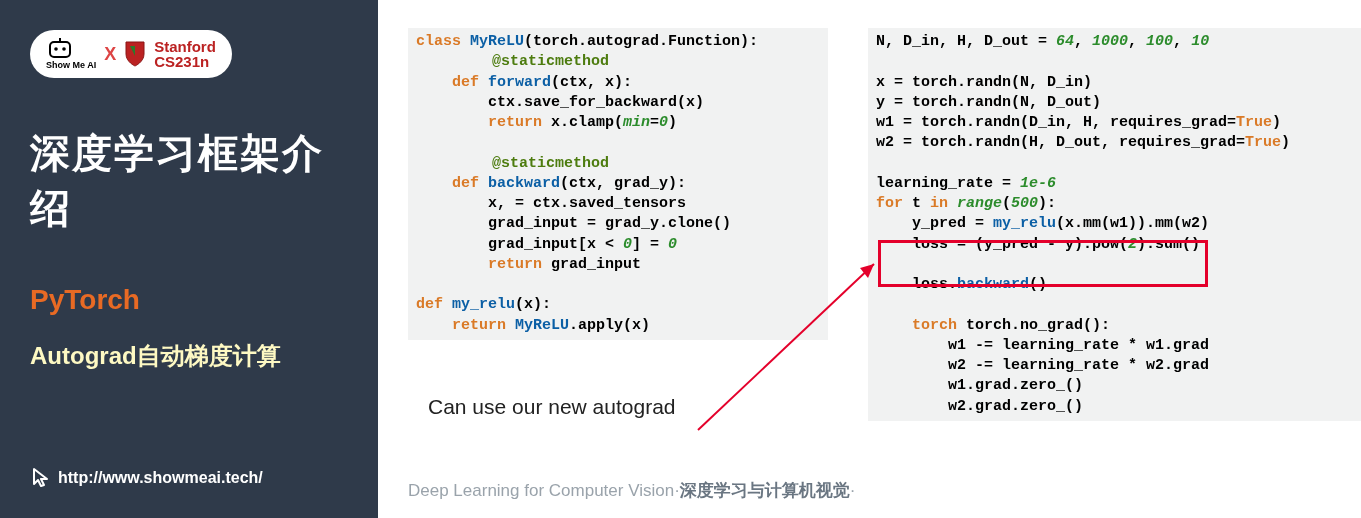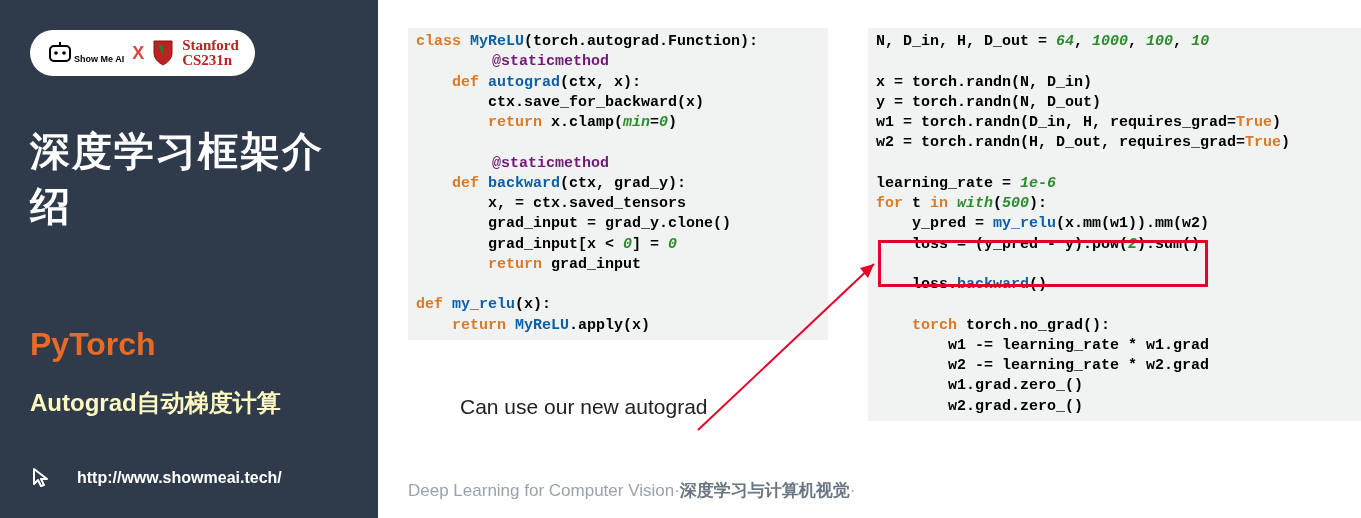--- a/index.html
+++ b/index.html
@@ -3,48 +3,48 @@
   <meta charset="utf-8">
   <style>
     * { margin: 0; padding: 0; box-sizing: border-box; }
     body { width: 1361px; height: 518px; display: flex; font-family: Arial, sans-serif; overflow: hidden; }
     .sidebar { width: 378px; height: 518px; background: #2F3A4A; color: #fff; padding: 30px; position: relative; }
     .badge { background: #fff; border-radius: 30px; padding: 8px 16px; display: inline-flex; align-items: center; gap: 6px; }
     .badge-ai-icon { width: 28px; height: 22px; }
     .badge-ai-text { font-size: 9px; font-weight: 700; color: #000; }
     .badge-x { color: #D44; font-weight: 700; font-size: 18px; margin: 0 2px; }
     .badge-shield { width: 22px; height: 28px; }
-    .badge-stanford { color: #B22; font-weight: 700; font-size: 15px; line-height: 1; margin-left: 2px; font-family: Liberation Serif, serif; }
+    .badge-stanford { color: #B22; font-weight: 700; font-size: 15px; line-height: 1; margin-left: 2px; }
     .title-cn { color: #fff; font-size: 40px; font-weight: 700; margin-top: 48px; letter-spacing: 2px; }
-    .subtitle1 { color: #E86A24; font-size: 32px; font-weight: 700; margin-top: 92px; }
+    .subtitle1 { color: #E86A24; font-size: 28px; font-weight: 700; margin-top: 48px; }
     .subtitle2 { color: #fef9c3; font-size: 24px; font-weight: 700; margin-top: 24px; }
-    .footer-link { position: absolute; bottom: 28px; left: 30px; display: flex; align-items: center; gap: 23px; color: #fff; font-size: 16px; font-weight: 700; }
+    .footer-link { position: absolute; bottom: 28px; left: 30px; display: flex; align-items: center; gap: 4px; color: #fff; font-size: 16px; font-weight: 700; }
     .cursor-icon { width: 24px; height: 24px; }
     .main { flex: 1; height: 518px; background: #fff; position: relative; padding: 28px 30px; }
     .code-block { background: #F1F2F2; font-family: "Courier New", monospace; font-size: 15px; font-weight: 700; line-height: 1.35; white-space: pre; padding: 4px 8px; position: absolute; }
     .code-left { left: 30px; top: 28px; width: 420px; }
     .code-right { left: 490px; top: 28px; width: 820px; }
     .k-orange { color: #DA7A27; }
     .k-blue { color: #0B5FA5; }
     .k-green { color: #2C8C2C; font-style: italic; }
-    .k-olive { color: #701a75; padding-left: 40px; }
-    .caption { position: absolute; left: 50px; top: 395px; font-size: 21px; color: #222; margin-left: 32px; }
+    .k-olive { color: #4d7c0f; padding-left: 40px; }
+    .caption { position: absolute; left: 50px; top: 395px; font-size: 21px; color: #222; }
     .highlight-box { position: absolute; border: 3px solid #E4002B; }
     .hl1 { left: 500px; top: 240px; width: 330px; height: 47px; }
     .arrow-svg { position: absolute; left: 310px; top: 240px; width: 200px; height: 200px; pointer-events: none; }
     .bottom-credits { position: absolute; bottom: 16px; left: 30px; right: 30px; font-size: 17px; color: #9AA3AB; display: flex; align-items: center; }
     .bottom-strong { color: #6A7682; font-weight: 700; text-align: right; }
     .dot { color: #9AA3AB; }
   </style>
 </head>
 <body>
 
 <div class="sidebar">
   <div class="badge">
-    <div style="display:flex;flex-direction:row;align-items:flex-end;">
+    <div style="display:flex;flex-direction:column;align-items:flex-start;">
       <svg class="badge-ai-icon" viewBox="0 0 28 22">
         <rect x="4" y="4" width="20" height="15" rx="4" fill="none" stroke="#000" stroke-width="2"></rect>
         <circle cx="10" cy="11" r="1.8" fill="#000"></circle>
           <circle cx="18" cy="11" r="1.8" fill="#000"></circle>
         <line x1="14" y1="0" x2="14" y2="4" stroke="#000" stroke-width="2"></line>
       </svg>
       <span class="badge-ai-text">Show Me AI</span>
     </div>
     <span class="badge-x">X</span>
     <svg class="badge-shield" viewBox="0 0 22 28">
@@ -63,42 +63,42 @@
     <svg class="cursor-icon" viewBox="0 0 24 24">
       <path d="M4 3 L4 18 L8 14 L11 20 L14 19 L11 13 L17 13 Z" fill="none" stroke="#fff" stroke-width="2" stroke-linejoin="round"></path>
     </svg>
     <span>http://www.showmeai.tech/</span>
   </div>
 </div>
 
 <div class="main">
   <div class="code-block code-left" id="code-left"><span class="k-orange">class</span> <span class="k-blue">MyReLU</span>(torch.autograd.Function):
     <span class="k-olive">@staticmethod</span>
-    <span class="k-orange">def</span> <span class="k-blue">autograd</span>(ctx, x):
+    <span class="k-orange">def</span> <span class="k-blue">forward</span>(ctx, x):
         ctx.save_for_backward(x)
         <span class="k-orange">return</span> x.clamp(<span class="k-green">min</span>=<span class="k-green">0</span>)
 
     <span class="k-olive">@staticmethod</span>
     <span class="k-orange">def</span> <span class="k-blue">backward</span>(ctx, grad_y):
         x, = ctx.saved_tensors
         grad_input = grad_y.clone()
         grad_input[x &lt; <span class="k-green">0</span>] = <span class="k-green">0</span>
         <span class="k-orange">return</span> grad_input
 
 <span class="k-orange">def</span> <span class="k-blue">my_relu</span>(x):
     <span class="k-orange">return</span> <span class="k-blue">MyReLU</span>.apply(x)</div>
   <div class="code-block code-right" id="code-right">N, D_in, H, D_out = <span class="k-green">64</span>, <span class="k-green">1000</span>, <span class="k-green">100</span>, <span class="k-green">10</span>
 
 x = torch.randn(N, D_in)
 y = torch.randn(N, D_out)
 w1 = torch.randn(D_in, H, requires_grad=<span class="k-orange">True</span>)
 w2 = torch.randn(H, D_out, requires_grad=<span class="k-orange">True</span>)
 
 learning_rate = <span class="k-green">1e-6</span>
-<span class="k-orange">for</span> t <span class="k-orange">in</span> <span class="k-green">with</span>(<span class="k-green">500</span>):
+<span class="k-orange">for</span> t <span class="k-orange">in</span> <span class="k-green">range</span>(<span class="k-green">500</span>):
     y_pred = <span class="k-blue">my_relu</span>(x.mm(w1)).mm(w2)
     loss = (y_pred - y).pow(<span class="k-green">2</span>).sum()
 
     loss.<span class="k-blue">backward</span>()
 
     <span class="k-orange">torch</span> torch.no_grad():
         w1 -= learning_rate * w1.grad
         w2 -= learning_rate * w2.grad
         w1.grad.zero_()
         w2.grad.zero_()</div>

